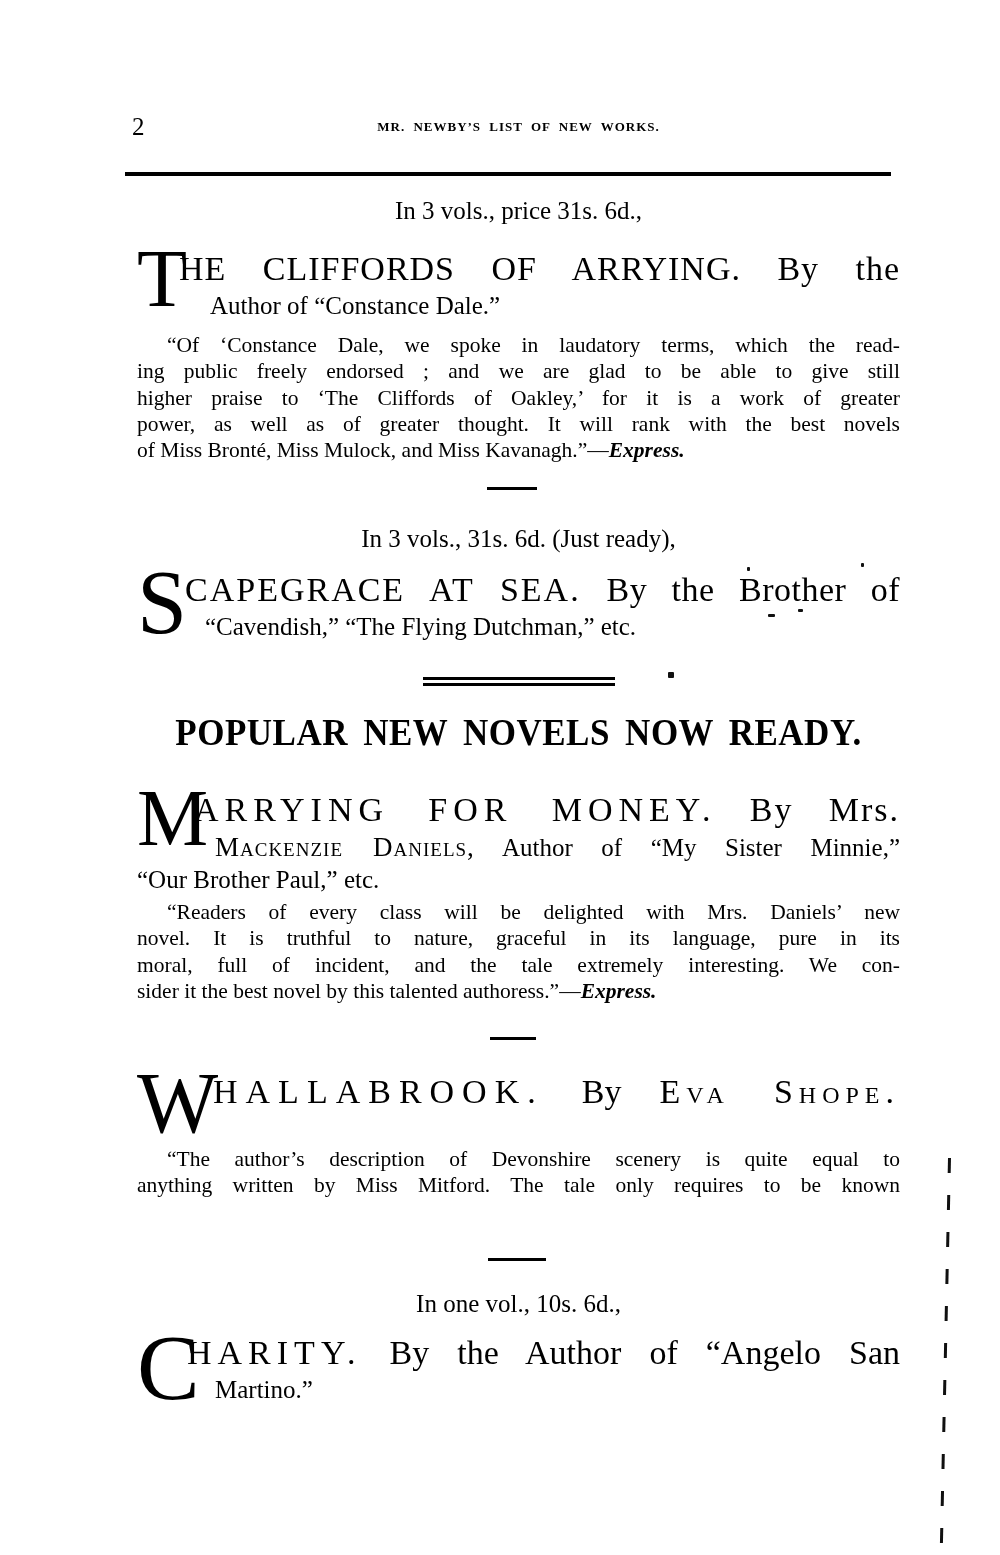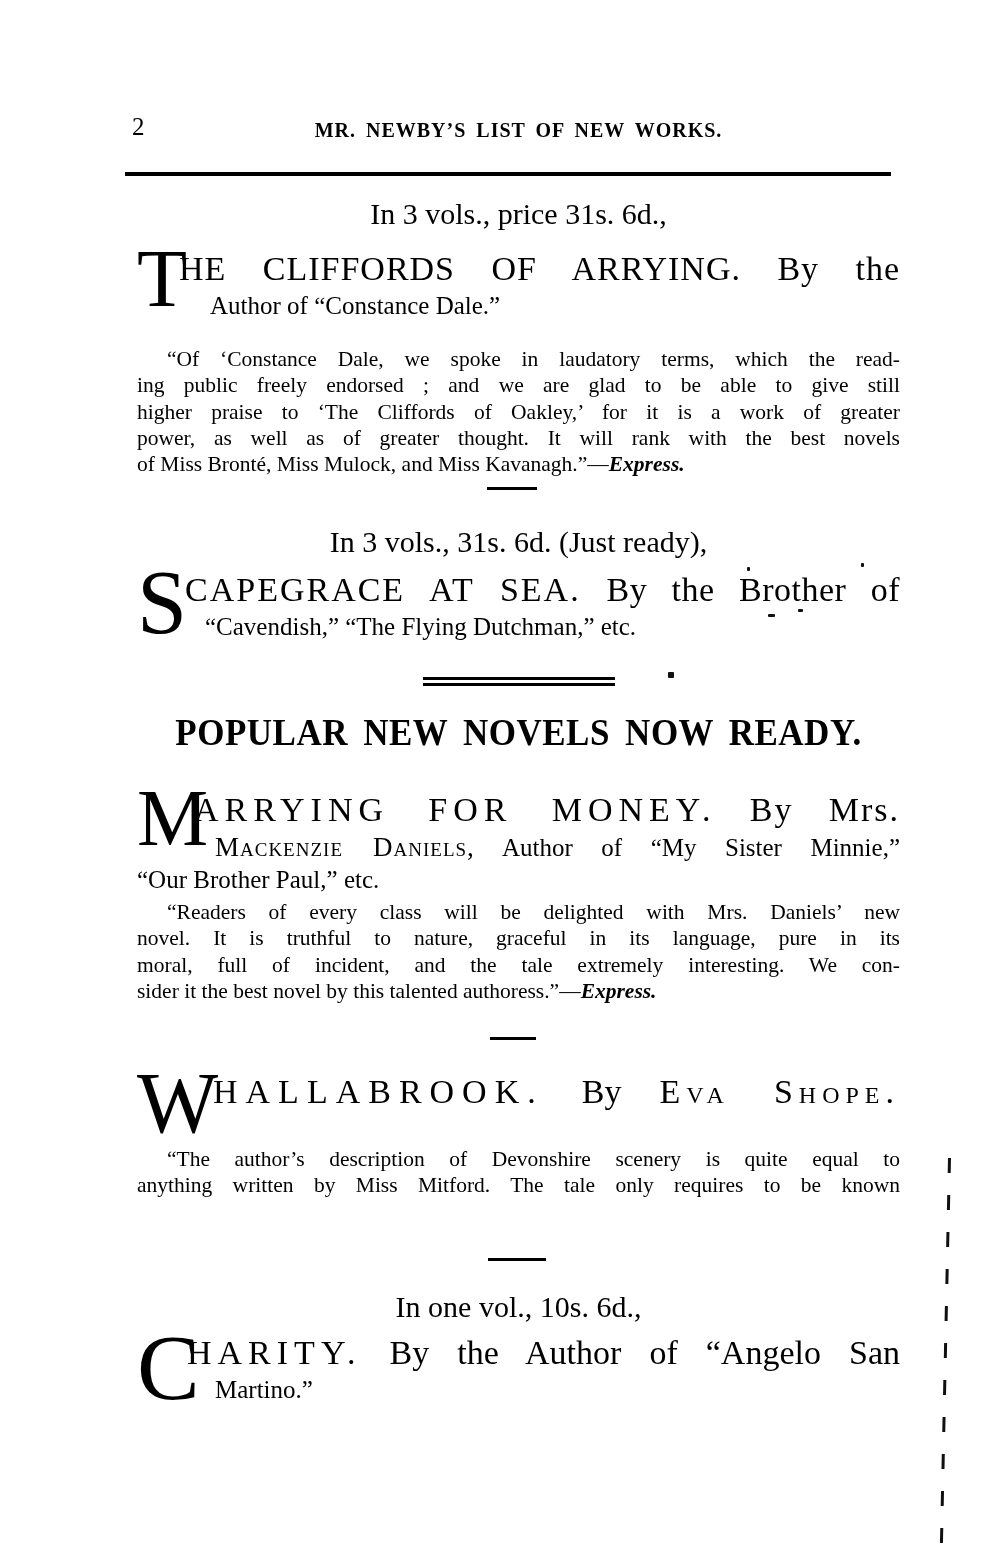--- a/index.html
+++ b/index.html
@@ -11,27 +11,27 @@
     overflow: hidden;
     position: relative;
   }
   .abs { position: absolute; }
   .content { left: 137px; width: 763px; }
 
   
   .page-num { left: 132px; top: 113px; font-size: 25px; }
   .run-head {
     top: 119px; text-align: center;
-    font-size: 20px; font-weight: bold;
+    font-size: 13px; font-weight: bold;
     letter-spacing: 1px; word-spacing: 4px;
   }
   .head-rule { left: 125px; top: 172px; width: 766px; height: 4px; background: #000; }
 
   
-  .imprint { text-align: center; font-size: 30px; }
+  .imprint { text-align: center; font-size: 25px; }
 
   
   .listing { position: absolute; }
   .dc {
     position: absolute; left: 0; top: -4px;
     line-height: 0.82; font-weight: normal;
   }
   .t-line1 {
     font-size: 34px; line-height: 40px;
     text-align: justify; text-align-last: justify;
@@ -78,21 +78,21 @@
 
 <div class="listing content" style="top:249px;">
   <span class="dc" style="font-size:82px;">T</span>
   <div class="t-line1" style="padding-left:42px; letter-spacing:1px;">
     <span>HE CLIFFORDS OF ARRYING.</span>
     <span>By the</span>
   </div>
   <div class="t-line2" style="padding-left:73px;">Author of “Constance Dale.”</div>
 </div>
 
-<div class="abs content review" style="top:346px;">
+<div class="abs content review" style="top:332px;">
   <div class="qline qfirst">“Of ‘Constance Dale, we spoke in laudatory terms, which the read-</div>
   <div class="qline">ing public freely endorsed ; and we are glad to be able to give still</div>
   <div class="qline">higher praise to ‘The Cliffords of Oakley,’ for it is a work of greater</div>
   <div class="qline">power, as well as of greater thought. It will rank with the best novels</div>
   <div class="qlast"><span>of Miss Bronté, Miss Mulock, and Miss Kavanagh.”—</span><span class="src">Express.</span></div>
 </div>
 
 <div class="abs divider" style="left:487px; top:487px; width:50px;"></div>
 
 <div class="abs content imprint" style="top:525px;">In 3 vols., 31s. 6d. (Just ready),</div>

